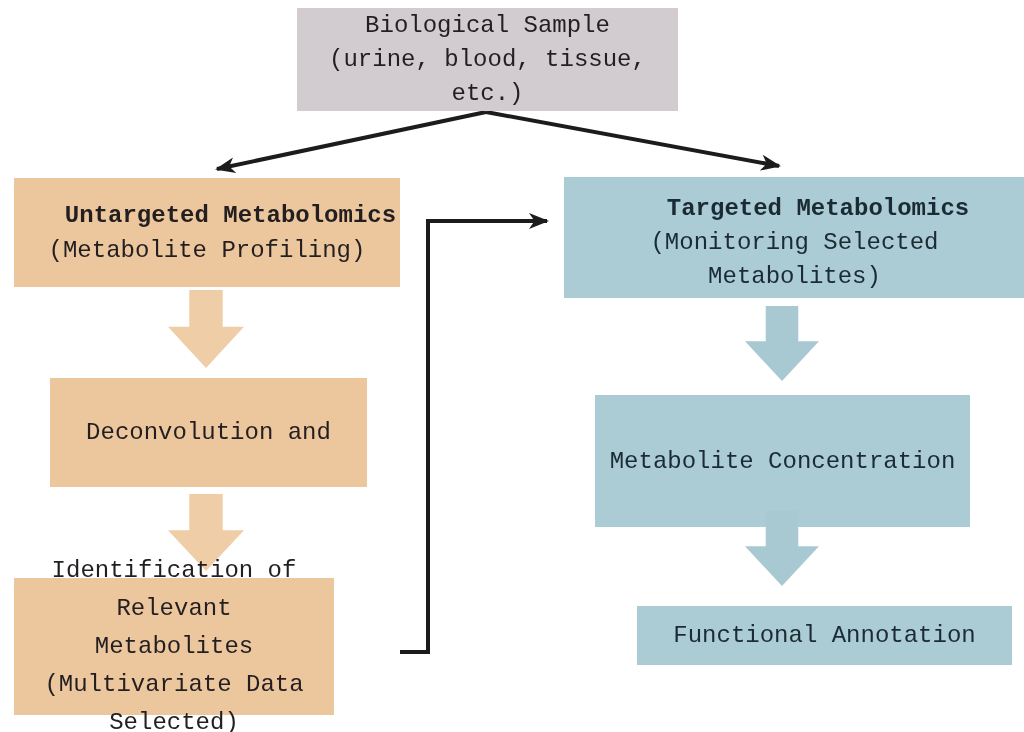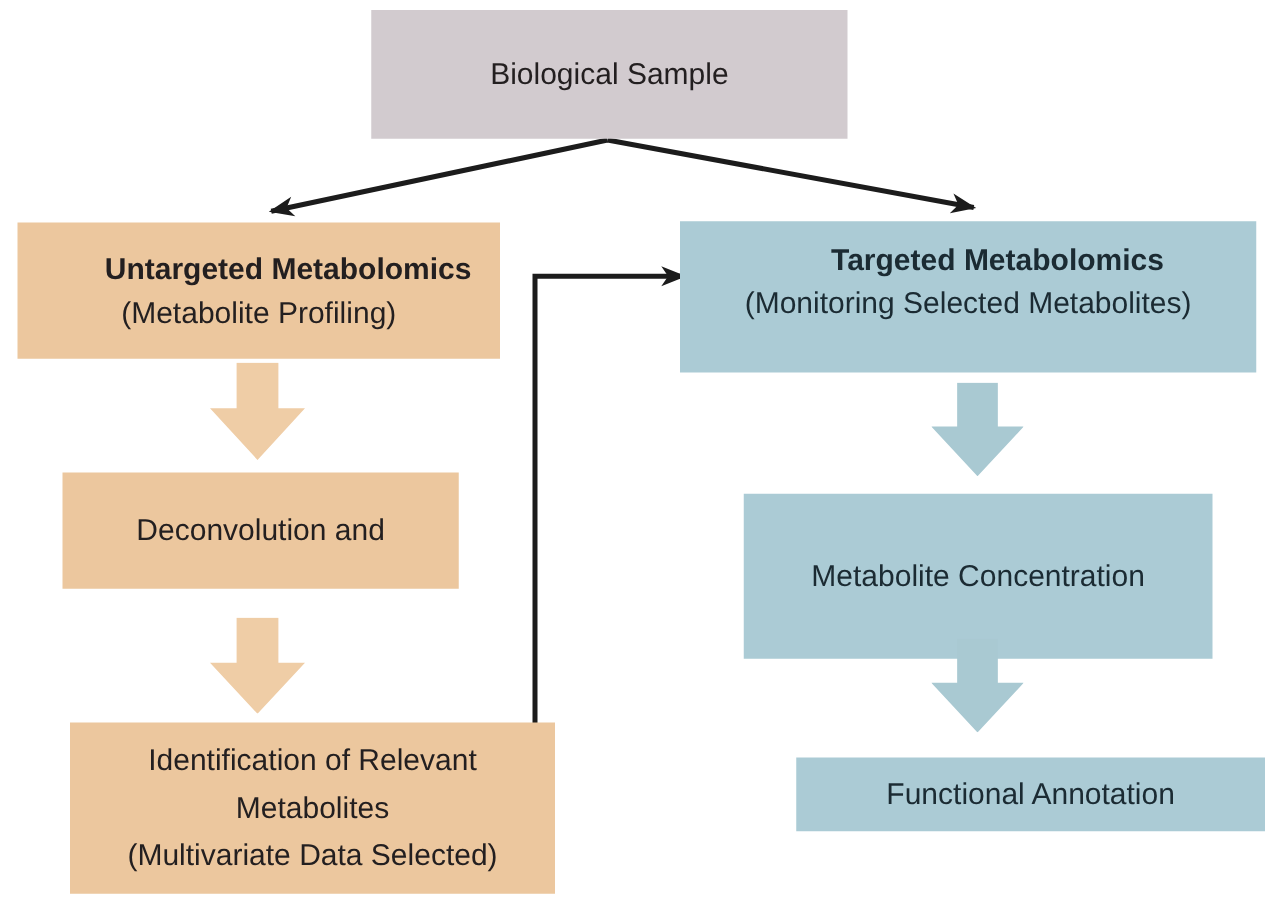--- a/index.html
+++ b/index.html
@@ -5,21 +5,21 @@
   html, body {
     margin: 0;
     padding: 0;
     background: #fff;
   }
   .canvas {
     position: relative;
     width: 1024px;
     height: 732px;
     background: var(--canvas_bg, #ffffff);
-    font-family: Liberation Sans, sans-serif;
+    font-family: Liberation Mono, monospace;
     color: var(--text, #231f20);
     overflow: hidden;
   }
   .connectors {
     position: absolute;
     inset: 0;
     width: 1024px;
     height: 732px;
     pointer-events: none;
   }
@@ -42,23 +42,23 @@
     font-size: 24px;
     line-height: 35px;
   }
   .box .bold-line { font-weight: 700; margin-left: 47px; }
   .box-gray   { background: var(--gray_box_bg, #d2cbcf); }
   .box-orange { background: var(--orange_box_bg, #ecc79e); }
   .box-blue   { background: var(--blue_box_bg, #abcbd5); color: var(--text_blue_box, #1b2b33); }
 
   .box-biological     { left: 297px; top: 8px;   width: 381px; height: 103px; line-height: 34px; }
   .box-untargeted     { left: 14px;  top: 178px; width: 386px; height: 109px; }
-  .box-targeted       { left: 544px; top: 177px; width: 461px; height: 121px; justify-content: flex-start; padding-top: 15px; box-sizing: border-box; line-height: 34px; }
-  .box-deconvolution  { left: 50px;  top: 378px; width: 317px; height: 93px; }
-  .box-identification { left: 14px;  top: 578px; width: 388px; height: 137px; line-height: 38px; margin-left: 42px; }
+  .box-targeted       { left: 564px; top: 177px; width: 461px; height: 121px; justify-content: flex-start; padding-top: 15px; box-sizing: border-box; line-height: 34px; }
+  .box-deconvolution  { left: 50px;  top: 378px; width: 317px; height: 109px; }
+  .box-identification { left: 14px;  top: 578px; width: 320px; height: 137px; line-height: 38px; }
   .box-concentration  { left: 595px; top: 395px; width: 375px; height: 132px; }
   .box-functional     { left: 595px; top: 606px; width: 375px; height: 59px; margin-left: 42px; }
 
   .block-arrow {
     position: absolute;
     clip-path: polygon(28% 0, 72% 0, 72% 47%, 100% 47%, 50% 100%, 0% 47%, 28% 47%);
   }
   .block-arrow.orange { background: var(--orange_arrow, #efcda6); }
   .block-arrow.blue   { background: var(--blue_arrow, #a9c9d2); }
 
@@ -78,20 +78,21 @@
         <path class="ah-fill" d="M1,1 L21,9 L1,17 L6.5,9 Z"></path>
       </marker>
     </defs>
     <line class="cline" x1="486" y1="112" x2="217" y2="169" marker-end="url(#ah)"></line>
     <line class="cline" x1="486" y1="112" x2="779" y2="166" marker-end="url(#ah)"></line>
     <path class="cline" d="M 400,652 L 428,652 L 428,221 L 547,221" marker-end="url(#ah)"></path>
   </svg>
 
   <div class="box box-gray box-biological">
     <div>Biological Sample</div>
+    <div>(urine, blood, tissue, etc.)</div>
   </div>
 
   <div class="box box-orange box-untargeted">
     <div class="bold-line">Untargeted Metabolomics</div>
     <div>(Metabolite Profiling)</div>
   </div>
 
   <div class="box box-blue box-targeted">
     <div class="bold-line">Targeted Metabolomics</div>
     <div>(Monitoring Selected Metabolites)</div>

